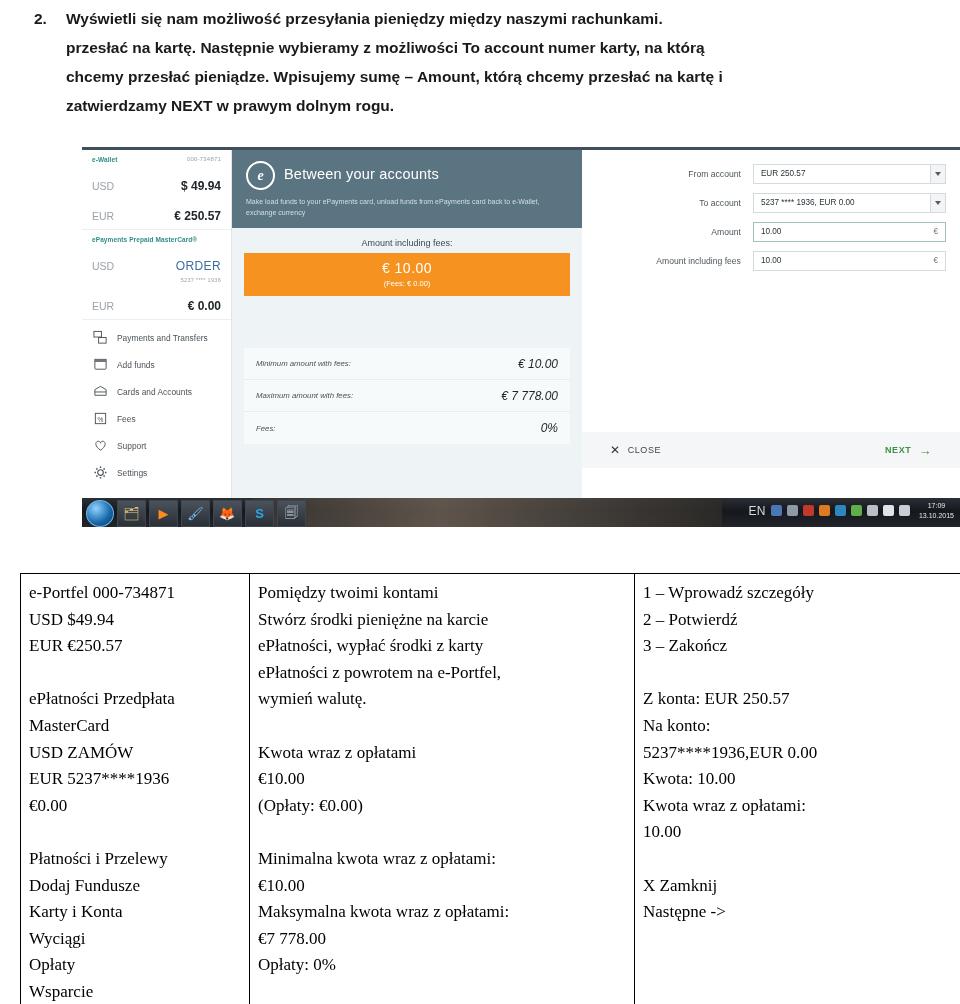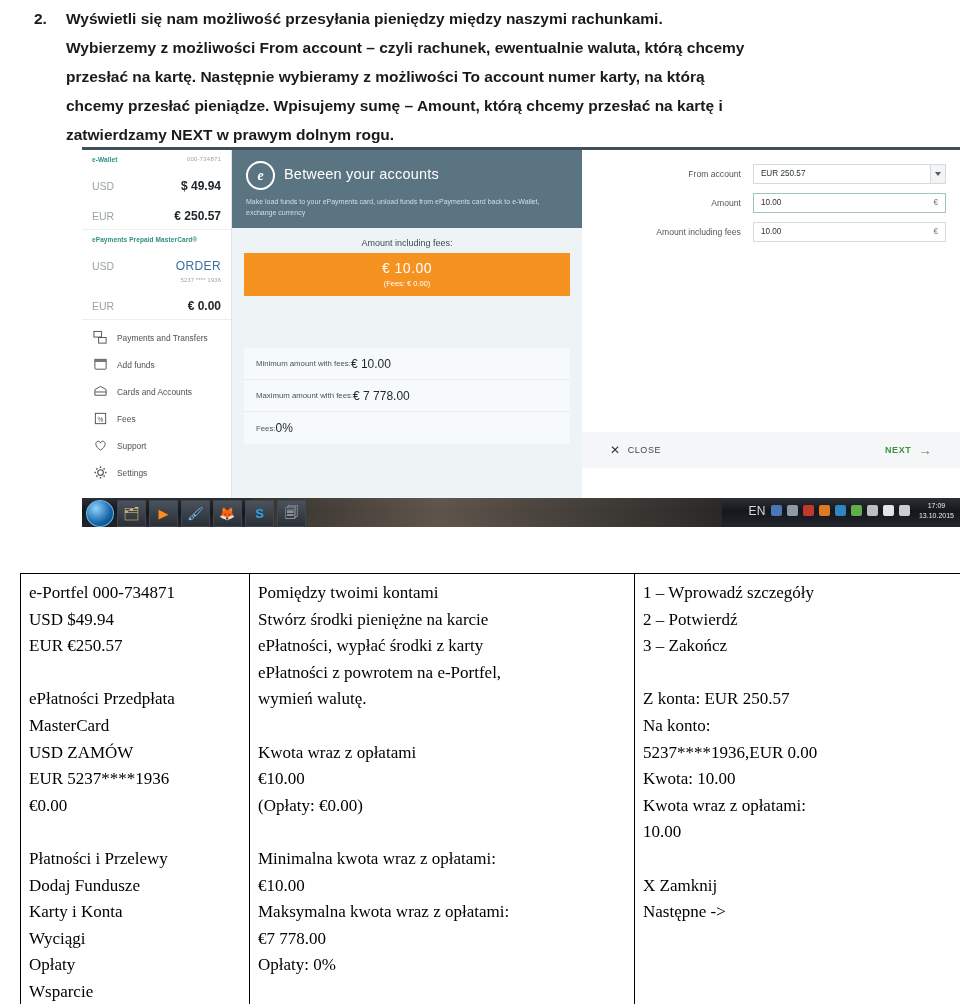--- a/index.html
+++ b/index.html
@@ -83,21 +83,21 @@
   .mid-sub { position:absolute; left: 14px; top: 46px; width: 318px; color:#d4dfe4; font-size: 7px; line-height: 11px; }
   .mid-body { padding: 10px 12px 0 12px; position:relative; }
   .mid-lbl { text-align:center; font-size: 9px; color:#3d4a52; margin-bottom:5px;}
   .orange {
     background:#f59220; color:#ffffff; text-align:center;
     padding: 7px 0 8px 0;
   }
   .orange .big { font-size: 14px; letter-spacing:.5px;}
   .orange .small { font-size: 7.5px; margin-top:3px; }
   .fees-box { position:absolute; left: 12px; top: 120px; width: 326px; background:#f7fafb; }
-  .fee-row { display:flex; justify-content:flex-start; align-items:center; height: 32px; padding: 0 12px; border-bottom:1px solid #e7edf0; box-sizing:border-box;}
+  .fee-row { display:flex; justify-content:space-between; align-items:center; height: 32px; padding: 0 12px; border-bottom:1px solid #e7edf0; box-sizing:border-box;font-style:italic;}
   .fee-row:last-child { border-bottom:none; }
   .fee-k { font-size: 7.8px; color:#46525a; }
   .fee-v { font-size: 12px; color:#1d2529; }
 
   
   .rp {
     position: absolute; left: 500px; top: 0;
     width: 378px; height: 348px;
     background: #ffffff;
   }
@@ -172,21 +172,20 @@
 </style>
 </head>
 <body>
 
 <div class="page">
 
   <div class="intro">
     <span class="num">2.</span>
     <span class="body">
       <span class="ln">Wyświetli się nam możliwość przesyłania pieniędzy między naszymi rachunkami.</span>
-      <span class="ln">Wybierzemy  z możliwości From account – czyli rachunek, ewentualnie waluta, którą chcemy</span>
       <span class="ln">przesłać na kartę. Następnie wybieramy z możliwości To account numer karty, na którą</span>
       <span class="ln">chcemy przesłać pieniądze. Wpisujemy sumę – Amount, którą chcemy przesłać na kartę i</span>
       <span class="ln">zatwierdzamy NEXT w prawym dolnym rogu.</span>
     </span>
   </div>
 
   <div class="shot">
     <div class="shot-inner">
 
       <div class="sb">
@@ -312,20 +311,29 @@
         </div>
       </div>
 
       <div class="rp">
 
         <div class="form">
           <div class="frow">
             <span class="flbl">From account</span>
             <span class="fctl">
               <span class="fval">EUR 250.57</span>
+              <span class="fdrop">
+                  <i></i>
+                </span>
+            </span>
+          </div>
+          <div class="frow">
+            <span class="flbl">To account</span>
+            <span class="fctl">
+              <span class="fval">5237 **** 1936, EUR 0.00</span>
               <span class="fdrop">
                   <i></i>
                 </span>
             </span>
           </div>
           <div class="frow">
             <span class="flbl">Amount</span>
             <span class="fctl focus">
               <span class="fval">10.00</span>
               <span class="fcur">€</span>

